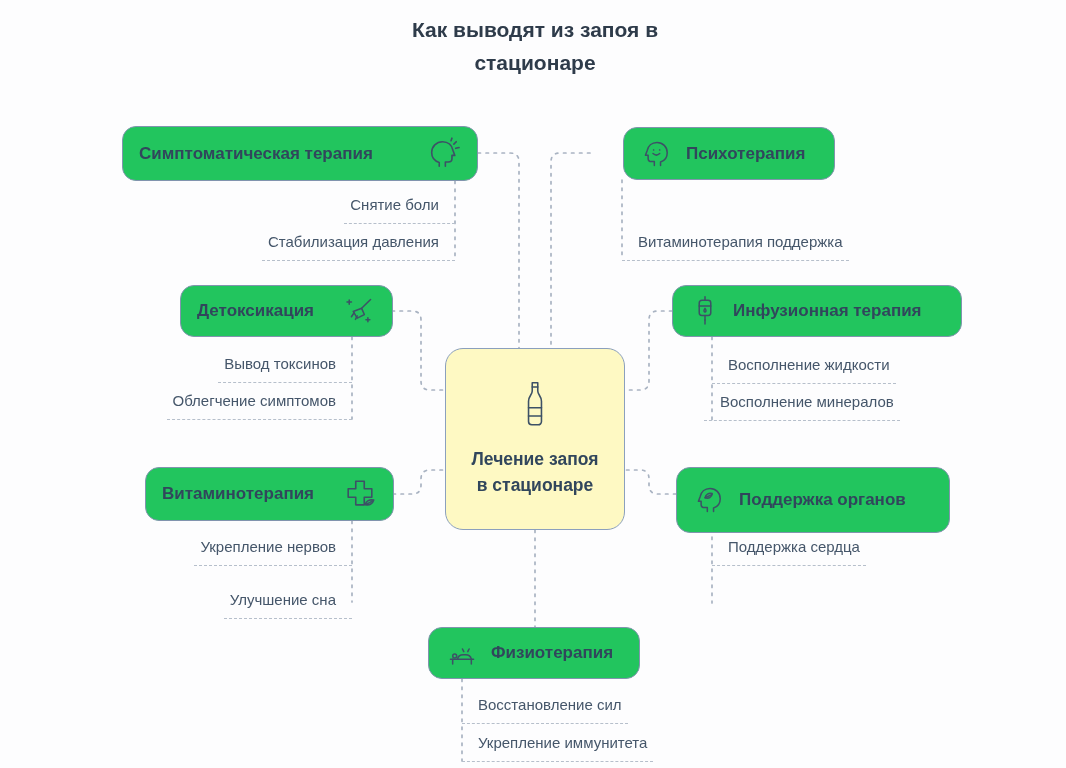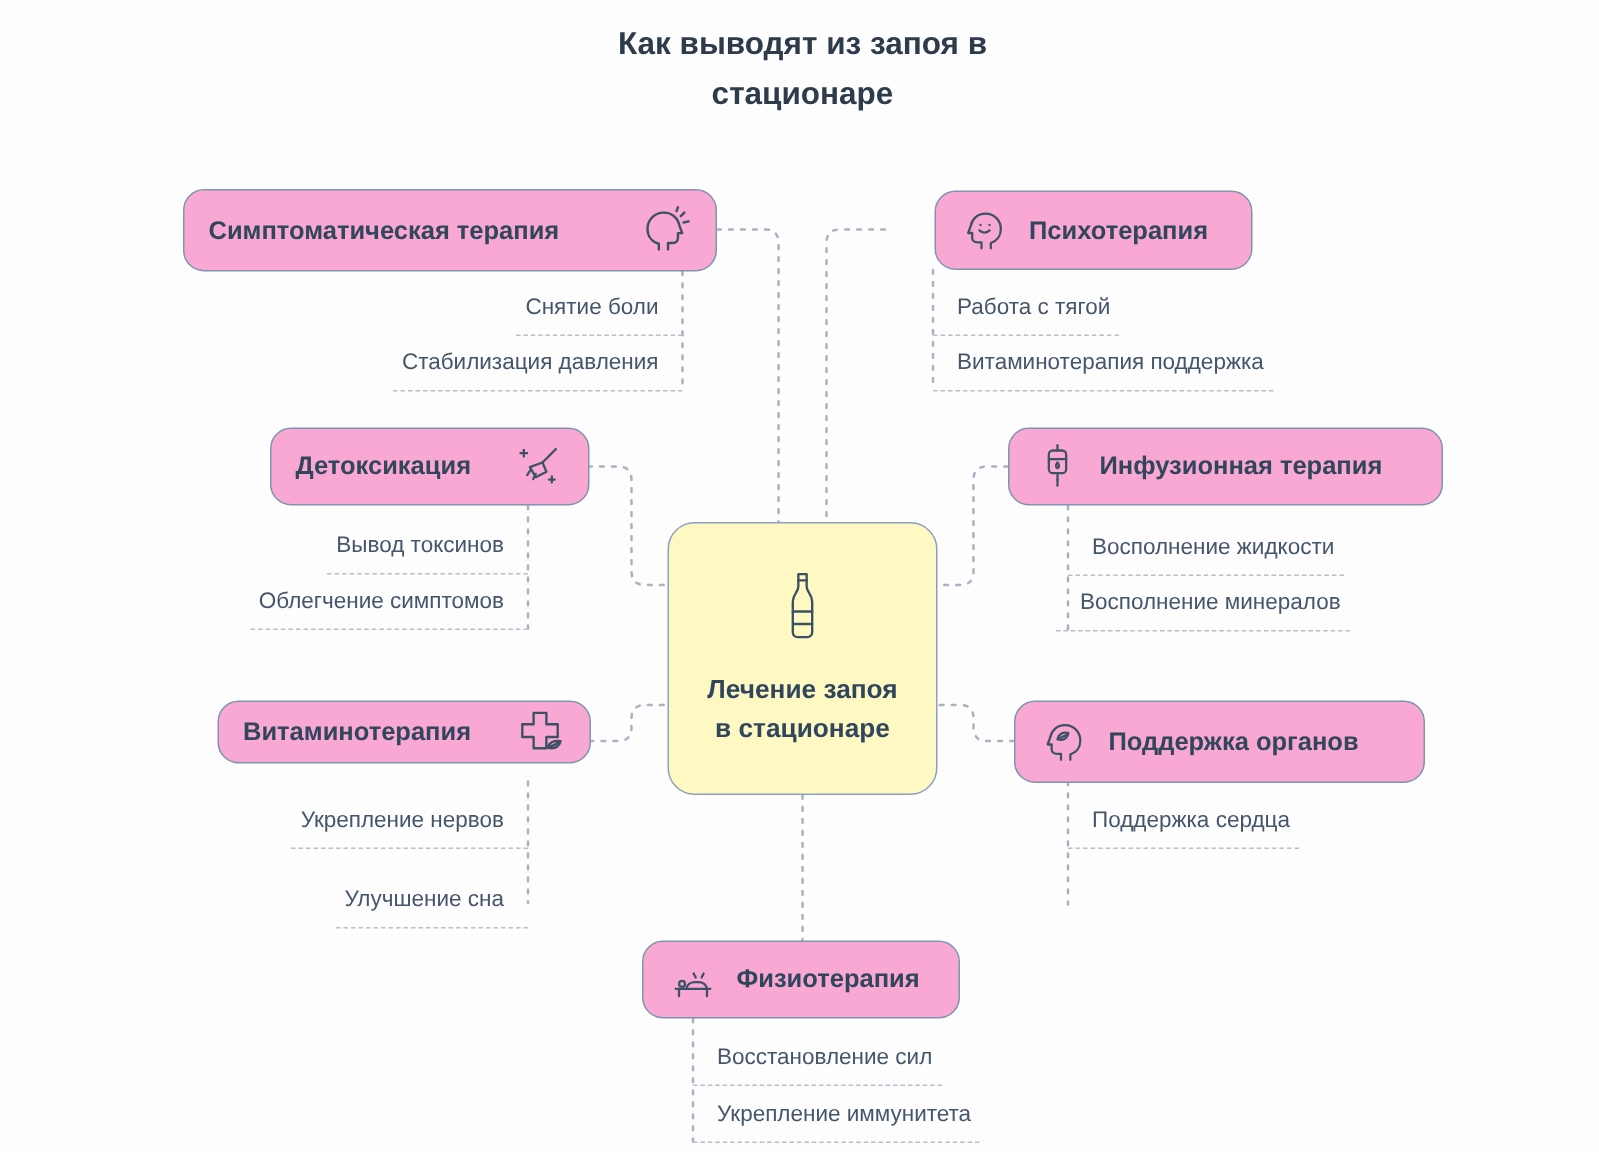--- a/index.html
+++ b/index.html
@@ -14,21 +14,21 @@
   .logo{position:absolute;left:36px;top:22px;display:flex;align-items:center;gap:10px;}
   .logo-text{color:#a7acb1;font-size:21px;line-height:1.2;letter-spacing:.5px;}
   
   .title{
     position:absolute;left:362px;top:14px;width:346px;text-align:center;
     font-size:21px;font-weight:bold;color:#2e3b4a;line-height:1.55;
   }
   
   .node{
     position:absolute;display:flex;align-items:center;gap:12px;box-sizing:border-box;
-    background:#f9a8d4;border:1.6px solid #8194ae;border-radius:14px;
+    background:#22c55e;border:1.6px solid #8194ae;border-radius:14px;
     padding:0 16px;color:#31465c;font-weight:bold;font-size:17px;white-space:nowrap;
   }
   .node.left{justify-content:space-between;}
   .node .nicon svg{display:block;}
   .ic{stroke:#3d5166;stroke-width:1.7;fill:none;stroke-linecap:round;stroke-linejoin:round;}
   
   .center-node{
     position:absolute;left:445px;top:348px;width:180px;height:182px;box-sizing:border-box;
     background:#fef9c3;border:1.6px solid #8ba0bd;border-radius:18px;
     display:flex;flex-direction:column;align-items:center;justify-content:center;gap:12px;
@@ -98,21 +98,20 @@
     <span class="nicon">
       <svg width="34" height="32" viewBox="0 0 36 36" class="ic">
         <path d="M22 31 V27 C26.5 25.5 29.5 21.5 29.5 16.5 C29.5 10 24.5 5 18 5 C12 5 8 9 7 14 L5 19.5 H8 V23 C8 25.2 9.8 26.5 12 26.5 H15 V31"></path>
         <path d="M14.2 13.4 L14.3 13.5"></path>
         <path d="M21 13.4 L21.1 13.5"></path>
         <path d="M13.5 17.5 Q17.3 21 21 17.5"></path>
       </svg>
     </span>
     <span>Психотерапия</span>
   </div>
-  <div class="sub l" style="left:622px;top:196px;">Работа с тягой</div>
   <div class="sub l" style="left:622px;top:233px;">Витаминотерапия поддержка</div>
 
   <div class="node left" style="left:180px;top:285px;width:213px;height:52px;">
     <span>Детоксикация</span>
     <span class="nicon">
       <svg width="34" height="32" viewBox="0 0 36 36" class="ic">
         <path d="M31 5 L21 15"></path>
         <path d="M21 15 L11.5 18.5 L16 26 L24 22 Z"></path>
         <path d="M12.5 20 L9.5 24.5"></path>
         <path d="M16 23.5 L14 27.5"></path>
@@ -133,34 +132,34 @@
         <path d="M18 15 C16.5 17 16.5 18.6 18 19.3 C19.5 18.6 19.5 17 18 15 Z"></path>
         <path d="M18 23 V28"></path>
         <path d="M18 28 V32.5"></path>
       </svg>
     </span>
     <span>Инфузионная терапия</span>
   </div>
   <div class="sub l" style="left:712px;top:356px;">Восполнение жидкости</div>
   <div class="sub l" style="left:704px;top:393px;">Восполнение минералов</div>
 
-  <div class="node left" style="left:145px;top:467px;width:249px;height:42px;">
+  <div class="node left" style="left:145px;top:467px;width:249px;height:54px;">
     <span>Витаминотерапия</span>
     <span class="nicon">
       <svg width="34" height="34" viewBox="0 0 36 36" class="ic">
         <path d="M13.5 4.5 H22.5 V12.5 H30.5 V21.5 H22.5 V29.5 H13.5 V21.5 H5.5 V12.5 H13.5 Z"></path>
         <path d="M23.5 29 C27.5 30.5 31.5 28.5 32.5 24.5 C28 23.5 24.5 25.5 23.5 29 Z"></path>
         <path d="M23.5 29 Q28 27.5 31 25.5"></path>
       </svg>
     </span>
   </div>
   <div class="sub r" style="right:714px;top:538px;">Укрепление нервов</div>
   <div class="sub r" style="right:714px;top:575px;margin-top:16px;">Улучшение сна</div>
 
-  <div class="node" style="left:676px;top:467px;width:274px;height:55px;">
+  <div class="node" style="left:676px;top:467px;width:274px;height:66px;">
     <span class="nicon">
       <svg width="34" height="32" viewBox="0 0 36 36" class="ic">
         <path d="M22 31 V27 C26.5 25.5 29.5 21.5 29.5 16.5 C29.5 10 24.5 5 18 5 C12 5 8 9 7 14 L5 19.5 H8 V23 C8 25.2 9.8 26.5 12 26.5 H15 V31"></path>
         <path d="M12.5 15.5 C13 11.8 16.5 9.8 20.5 10.8 C20 14.8 16.5 17 12.5 15.5 Z"></path>
         <path d="M12.5 15.5 Q16.5 13.5 20 12"></path>
       </svg>
     </span>
     <span>Поддержка органов</span>
   </div>
   <div class="sub l" style="left:712px;top:538px;">Поддержка сердца</div>

